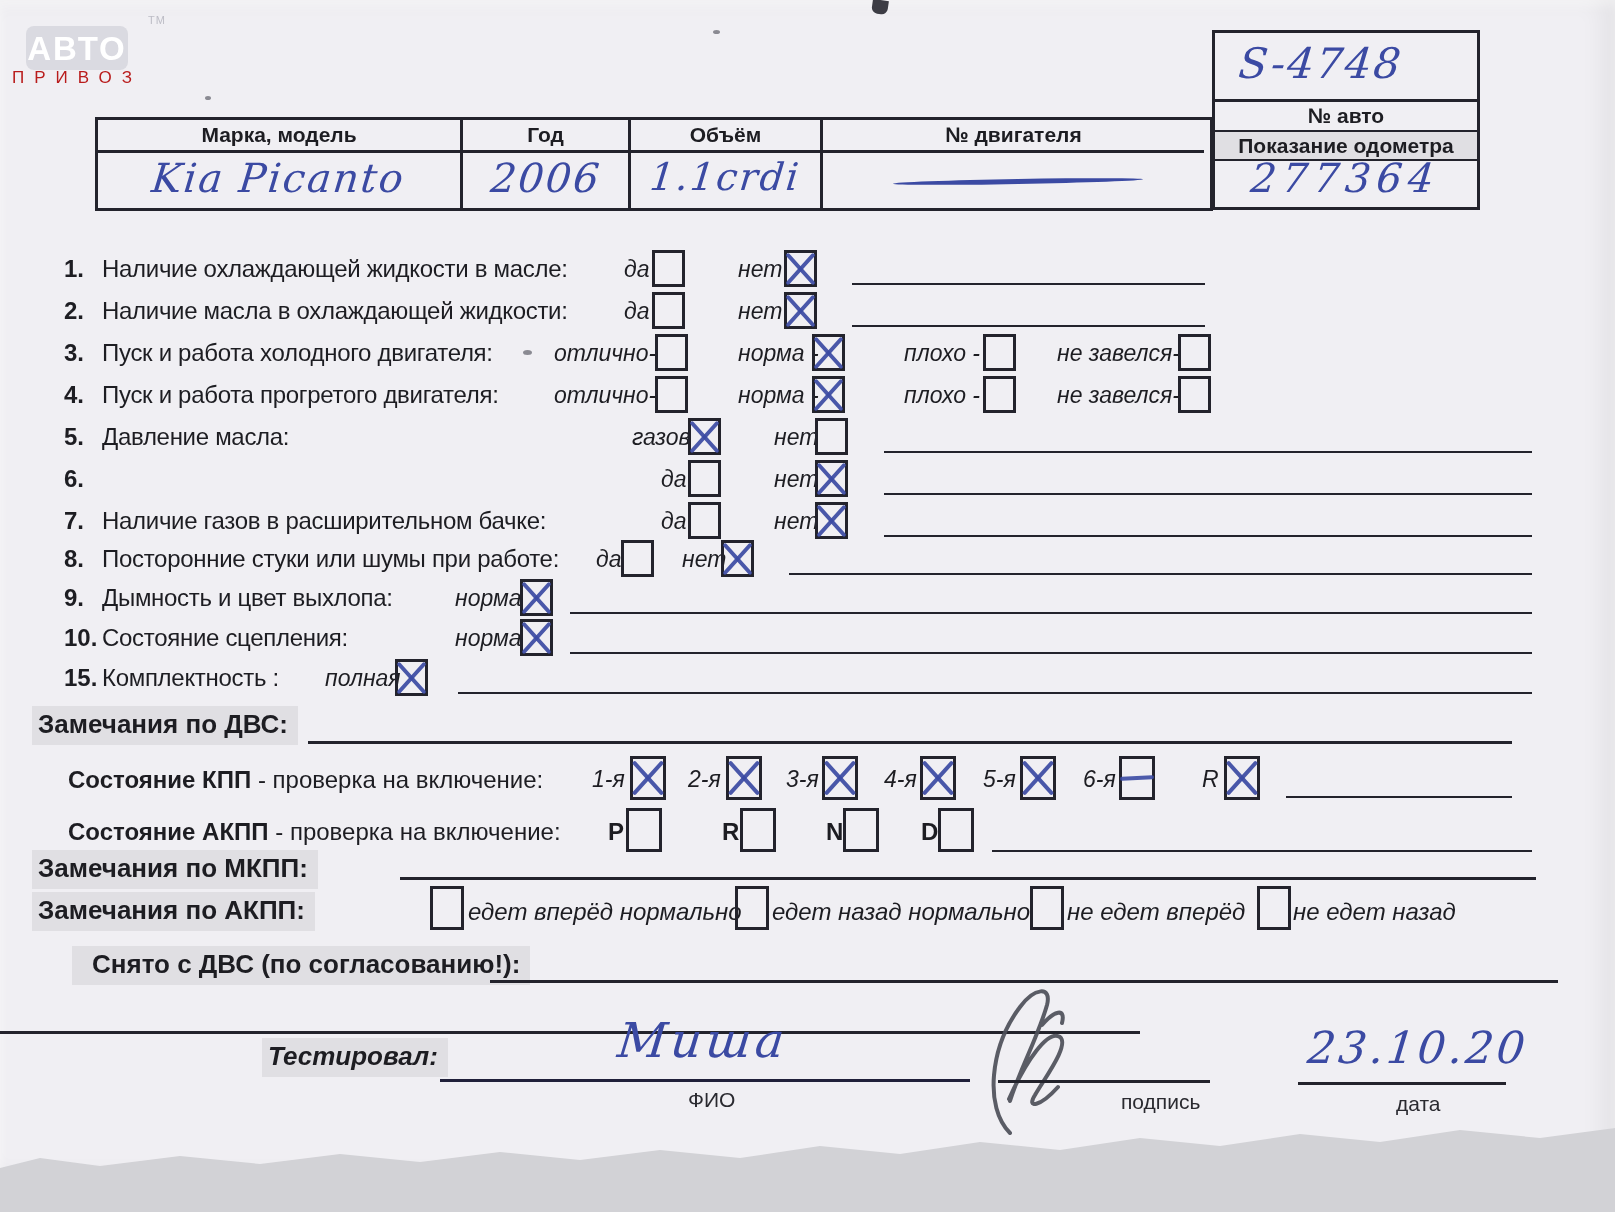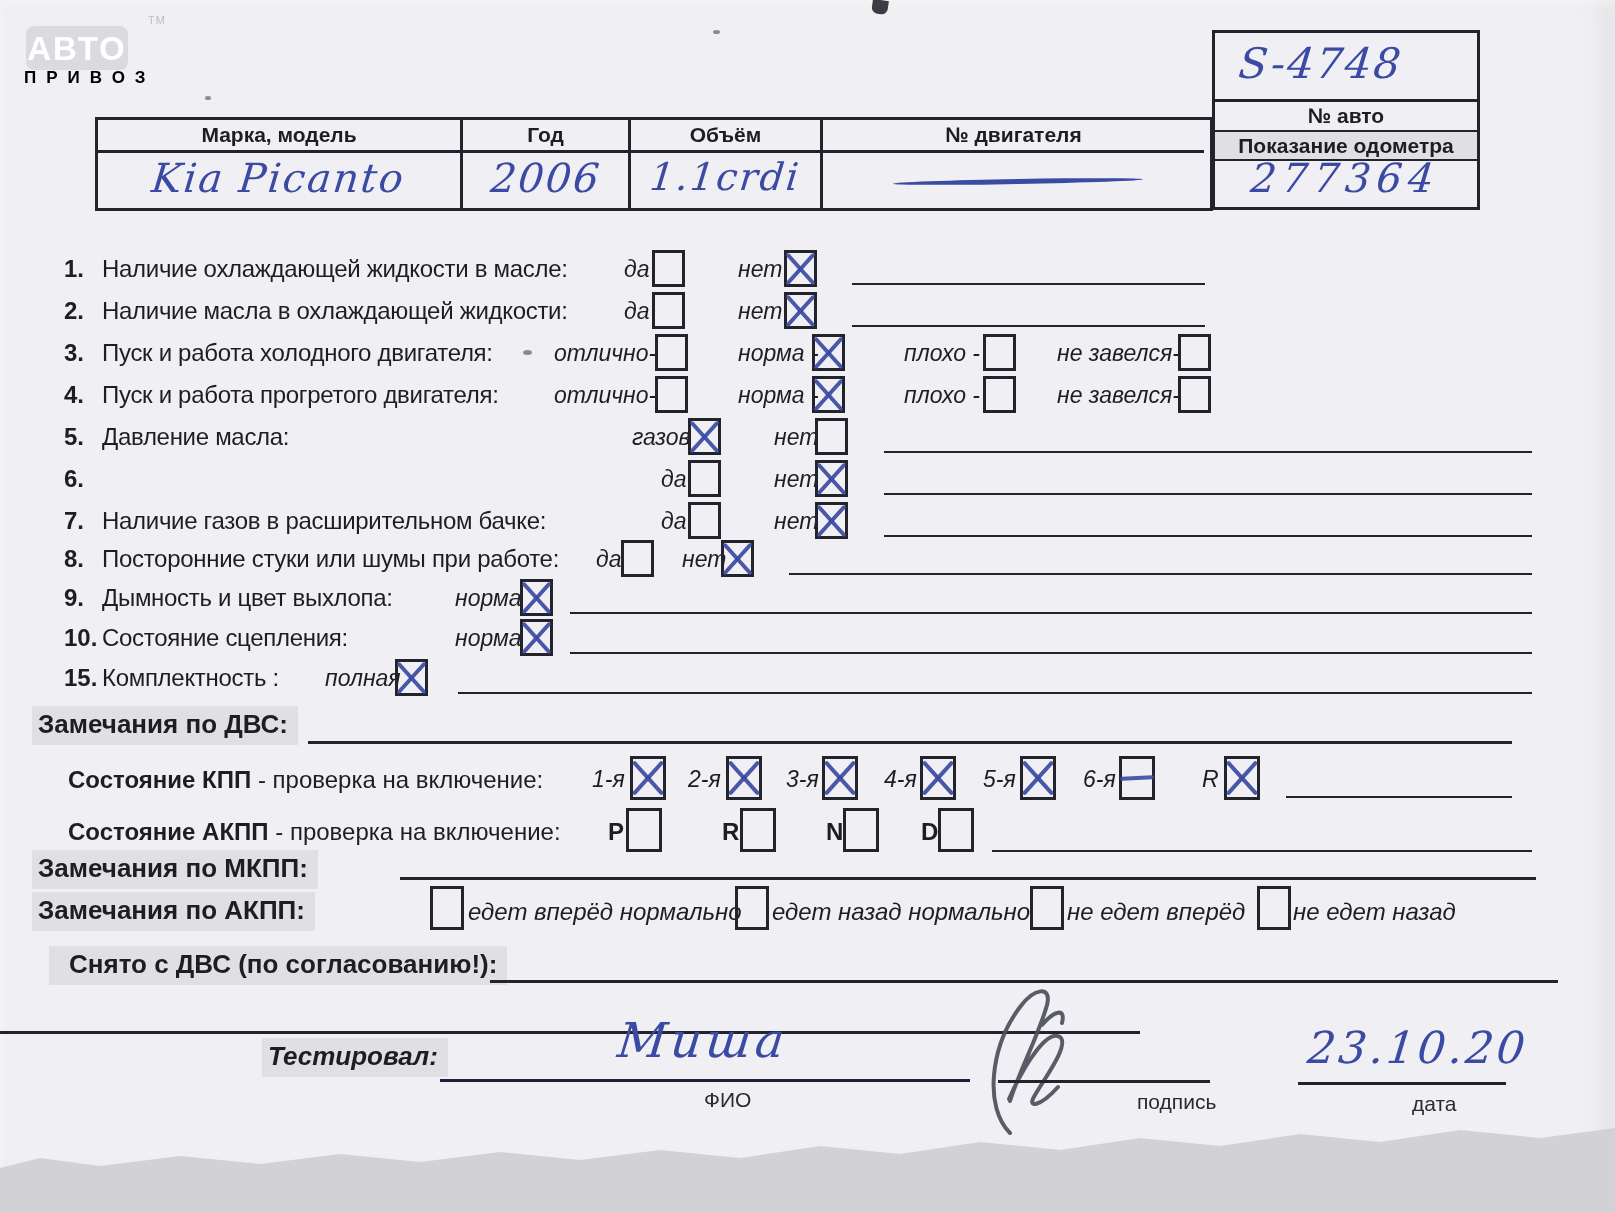--- a/index.html
+++ b/index.html
@@ -19,21 +19,21 @@
     position:absolute;left:0;top:0;width:1615px;height:1175px;
     background:var(--paper);
     box-shadow:inset -14px 0 22px rgba(0,0,0,.05), inset 0 6px 10px rgba(255,255,255,.6);
     clip-path:polygon(0 0,1615px 0,1615px 1128px,1540px 1138px,1460px 1130px,1380px 1142px,1300px 1134px,1220px 1146px,1140px 1138px,1060px 1150px,980px 1142px,900px 1154px,820px 1146px,740px 1158px,660px 1150px,580px 1160px,500px 1152px,420px 1162px,340px 1154px,260px 1164px,180px 1156px,100px 1166px,40px 1158px,0 1168px);
   }
   .abs{position:absolute;}
   
   .logo-box{left:26px;top:26px;width:102px;height:44px;background:#dadae1;border-radius:8px;
     color:#ffffff;font-weight:bold;font-size:33px;letter-spacing:2px;text-align:center;line-height:46px;}
   .logo-tm{left:148px;top:14px;font-size:11px;color:#bdbdc6;letter-spacing:1px;}
-  .logo-sub{left:12px;top:68px;font-size:17px;color:#000000;letter-spacing:10px;font-weight:bold;margin-left:12px;}
+  .logo-sub{left:12px;top:68px;font-size:17px;color:#b91c1c;letter-spacing:10px;font-weight:normal;}
   
   .title{left:330px;top:52px;width:670px;text-align:center;font-size:30px;font-weight:bold;}
   
   .idbox{left:1212px;top:30px;width:262px;height:174px;border:3px solid var(--line);}
   .idbox .r1{position:absolute;left:0;top:0;width:100%;height:66px;border-bottom:3px solid var(--line);}
   .idbox .r2{position:absolute;left:0;top:69px;width:100%;height:28px;border-bottom:2px solid var(--line);
     font-size:21px;font-weight:bold;text-align:center;line-height:28px;}
   .idbox .r3{position:absolute;left:0;top:99px;width:100%;height:27px;border-bottom:2px solid var(--line);
     background:var(--shade);font-size:21px;font-weight:bold;text-align:center;line-height:27px;}
   .idbox .r4{position:absolute;left:0;top:128px;width:100%;height:43px;}
@@ -58,21 +58,21 @@
   .cb.dashed::before{content:"";position:absolute;left:-2px;right:-2px;top:46%;height:4px;border-radius:3px;background:var(--pen);transform:rotate(-3deg);opacity:.9;}
   .ansline{position:absolute;top:33px;height:2px;background:var(--line);}
   
   .seclbl{font-size:26px;font-weight:bold;background:var(--shade);padding:3px 10px 5px 6px;}
   .kpplbl{font-size:24px;}
   .kpplbl b{font-weight:bold;}
   .gearlbl{position:absolute;top:10px;font-size:23px;font-style:italic;}
   .poslbl{position:absolute;top:10px;font-size:24px;font-weight:bold;}
   .longline{position:absolute;height:3px;background:var(--line);}
   .thinline{position:absolute;height:2px;background:var(--line);}
-  .sig-caption{font-size:21px;color:#2a2a30;margin-left:16px;}
+  .sig-caption{font-size:21px;color:#2a2a30;}
   .speck{position:absolute;background:#8a8a92;border-radius:50%;}
   .scan-mark{position:absolute;left:872px;top:0;width:16px;height:14px;background:#3c3c44;border-radius:0 0 6px 6px;transform:rotate(8deg);}
 </style>
 </head>
 <body>
 
 <div id="paper">
 
   <div class="abs logo-box">АВТО</div>
   <div class="abs logo-tm">TM</div>
@@ -264,21 +264,21 @@
     <span class="cb tall" style="left:430px;width:34px;"></span>
     <span class="opt" style="left:468px;top:12px;font-size:24px;">едет вперёд нормально</span>
     <span class="cb tall" style="left:735px;width:34px;"></span>
     <span class="opt" style="left:772px;top:12px;font-size:24px;">едет назад нормально</span>
     <span class="cb tall" style="left:1030px;width:34px;"></span>
     <span class="opt" style="left:1067px;top:12px;font-size:24px;">не едет вперёд</span>
     <span class="cb tall" style="left:1257px;width:34px;"></span>
     <span class="opt" style="left:1293px;top:12px;font-size:24px;">не едет назад</span>
   </div>
 
-  <div class="abs seclbl" style="left:49px;top:946px;padding-left:20px;">Снято с ДВС (по согласованию!):</div>
+  <div class="abs seclbl" style="left:72px;top:946px;padding-left:20px;">Снято с ДВС (по согласованию!):</div>
   <div class="thinline" style="left:490px;top:980px;width:1068px;height:3px;"></div>
 
   <div class="longline" style="left:0;top:1031px;width:1140px;"></div>
 
   <div class="abs seclbl" style="left:262px;top:1038px;font-style:italic;">Тестировал:</div>
 
   <span class="abs hw" style="left:618px;top:1012px;font-size:48px;letter-spacing:4px;">Миша</span>
   <div class="thinline" style="left:440px;top:1079px;width:530px;height:3px;background:#20203a;"></div>
   <div class="abs sig-caption" style="left:688px;top:1088px;">ФИО</div>
 

